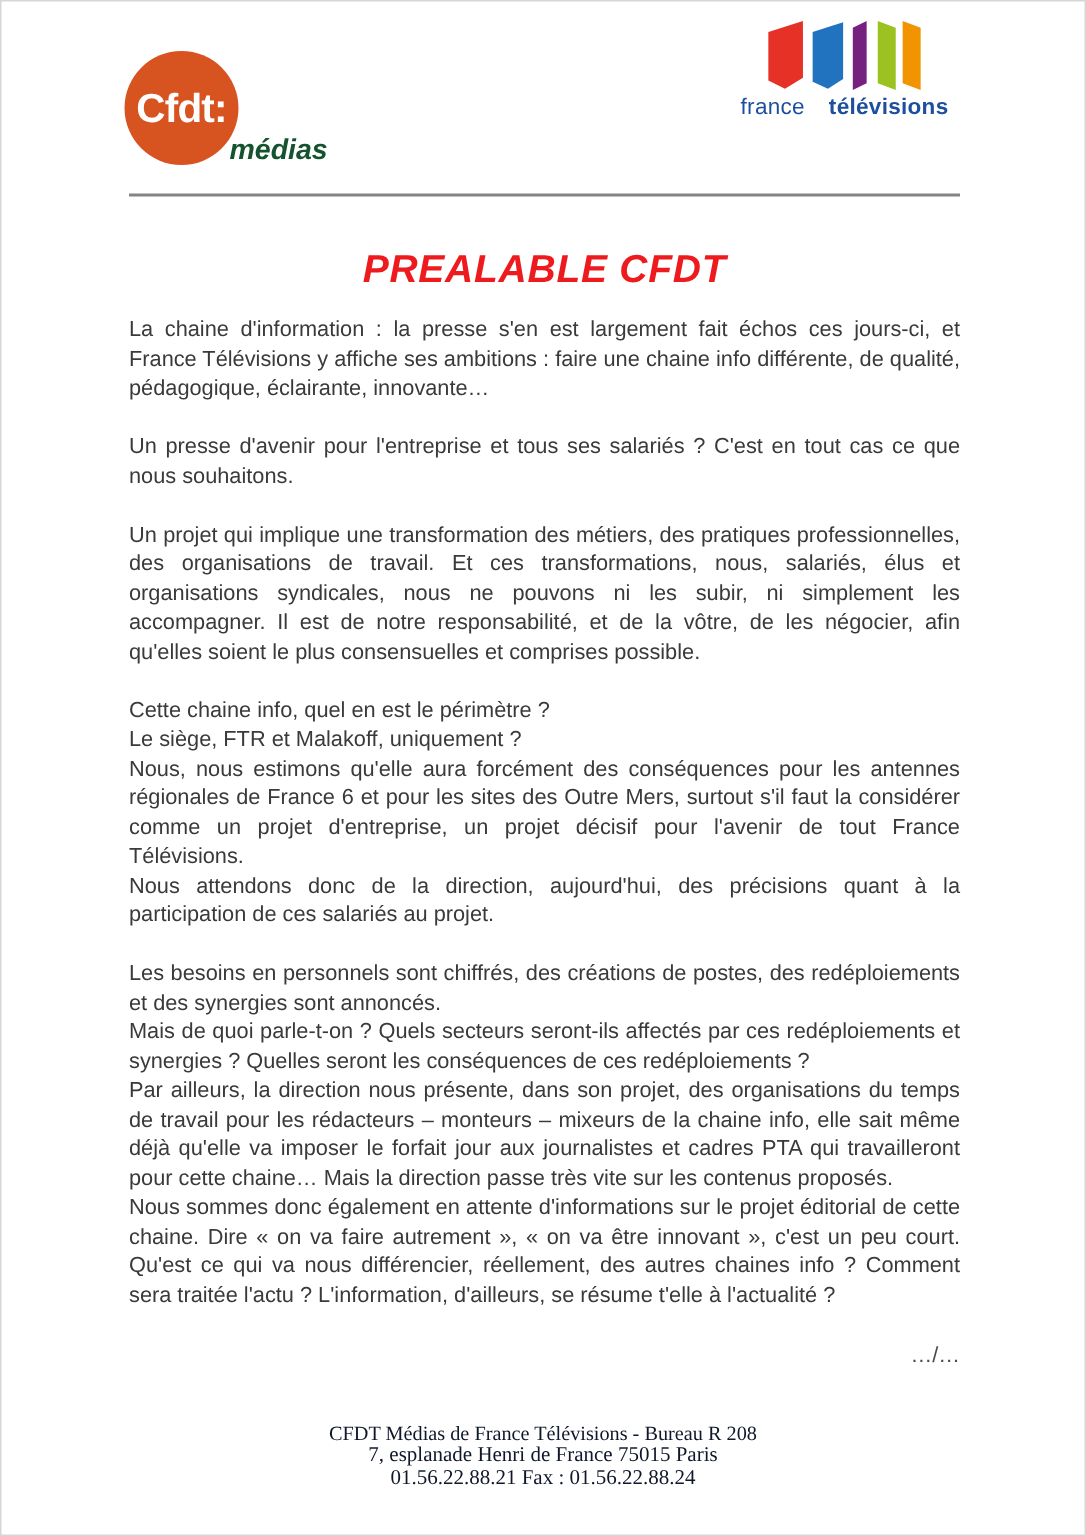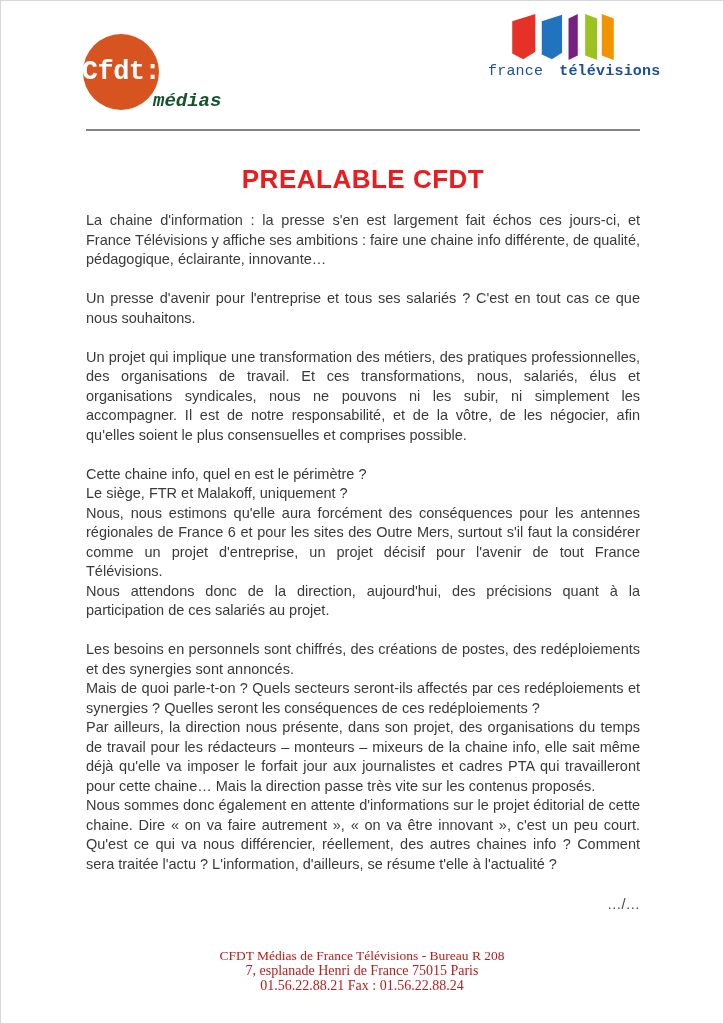--- a/index.html
+++ b/index.html
@@ -9,21 +9,21 @@
     height: 1024px;
     background: #ffffff;
     box-sizing: border-box;
     border: 1px solid #d6d6d6;
     font-family: "Liberation Sans", sans-serif;
     overflow: hidden;
   }
   .content { margin: 0 85px; width: 554px; }
 
   
-  .header { position: relative; height: 128px; font-family: Liberation Mono, monospace; }
+  .header { position: relative; height: 128px; }
   .cfdt-logo { position: absolute; left: -3px; top: 33px; width: 160px; height: 90px; }
   .cfdt-circle {
     width: 76px; height: 76px; border-radius: 50%;
     display: flex; align-items: center; justify-content: center;
   }
   .cfdt-circle span {
     color: #ffffff; font-weight: 700; font-size: 27px; letter-spacing: -0.5px;
   }
   .cfdt-medias {
     position: absolute; left: 70px; top: 56px;
@@ -36,41 +36,42 @@
 
   .divider { border: none; border-top: 2px solid #848484; margin: 0; }
 
   
   .title {
     margin: 33px 0 16px 0;
     text-align: center;
     font-size: 26px;
     font-weight: 700;
     letter-spacing: 0.5px;
+    font-style: italic;
   }
 
   
   .body-text { font-size: 14.5px; line-height: 19.5px; color: #3a3a3a; }
   .para { margin: 0; text-align: justify; }
   .para.gap { margin-bottom: 19.5px; }
   .para b { font-weight: 400; }
 
   .continuation {
     margin-top: 22px;
     text-align: right;
     font-size: 14.5px;
     color: #4a4a4a;
   }
 
   
   .footer {
     position: absolute; bottom: 30px; left: 0; right: 0;
     text-align: center;
     font-family: "Liberation Serif", serif;
-    color: #b91c1c;
+    color: #0f172a;
   }
   .footer-line-1 { font-size: 13.5px; line-height: 16px; }
   .footer-line-2, .footer-line-3 { font-size: 14px; line-height: 14.5px; }
 </style>
 </head>
 <body>
 
 <div class="page">
   <div class="content">
 

